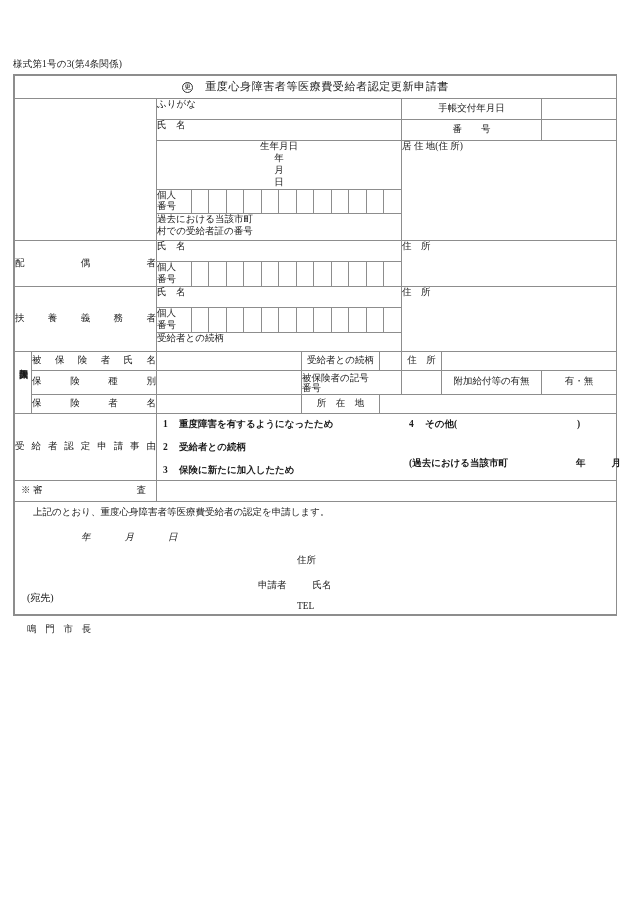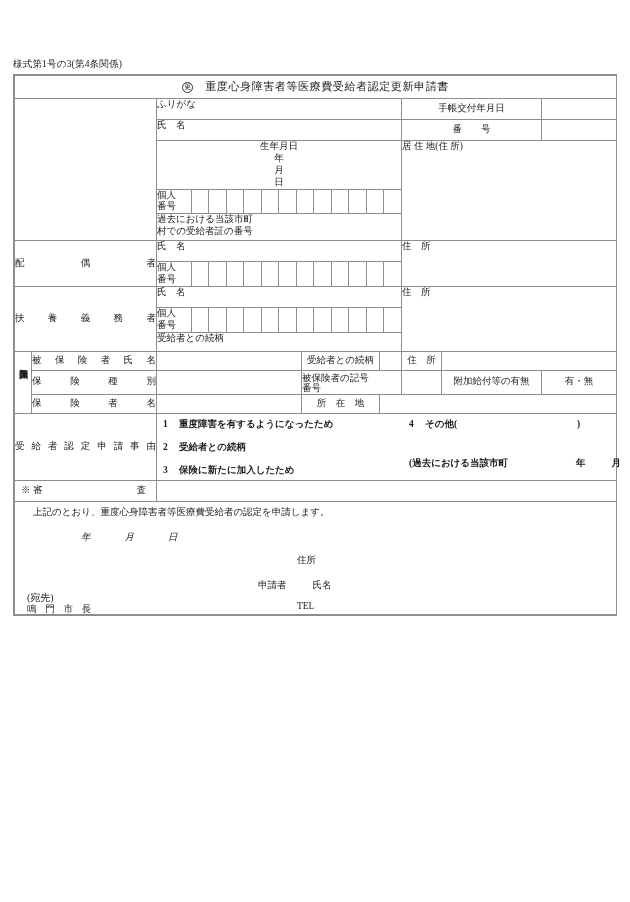--- a/index.html
+++ b/index.html
@@ -171,21 +171,21 @@
   }
   .decl .a { position: absolute; white-space: nowrap; }
   .d-stmt  { left: 18px;  top: 5px;  }
   .d-date  { left: 66px;  top: 30px; font-style: italic; }
   .d-addr  { left: 282px; top: 53px; }
   .d-appl  { left: 243px; top: 78px; }
   .d-tel   { left: 282px; top: 99px; }
   .d-to1   { left: 12px;  top: 90px; font-size: 10px; }
   .d-to2   { left: 12px;  top: 102px; }
 
-  .wide-sp { letter-spacing: 3.2px; }
+  .wide-sp { letter-spacing: 3.2px; margin-top: 20px; }
 </style>
 </head>
 <body>
 
 <div class="page">
 
   <div class="form-no">様式第1号の3(第4条関係)</div>
 
   <div class="frame">
     <table class="grid">

